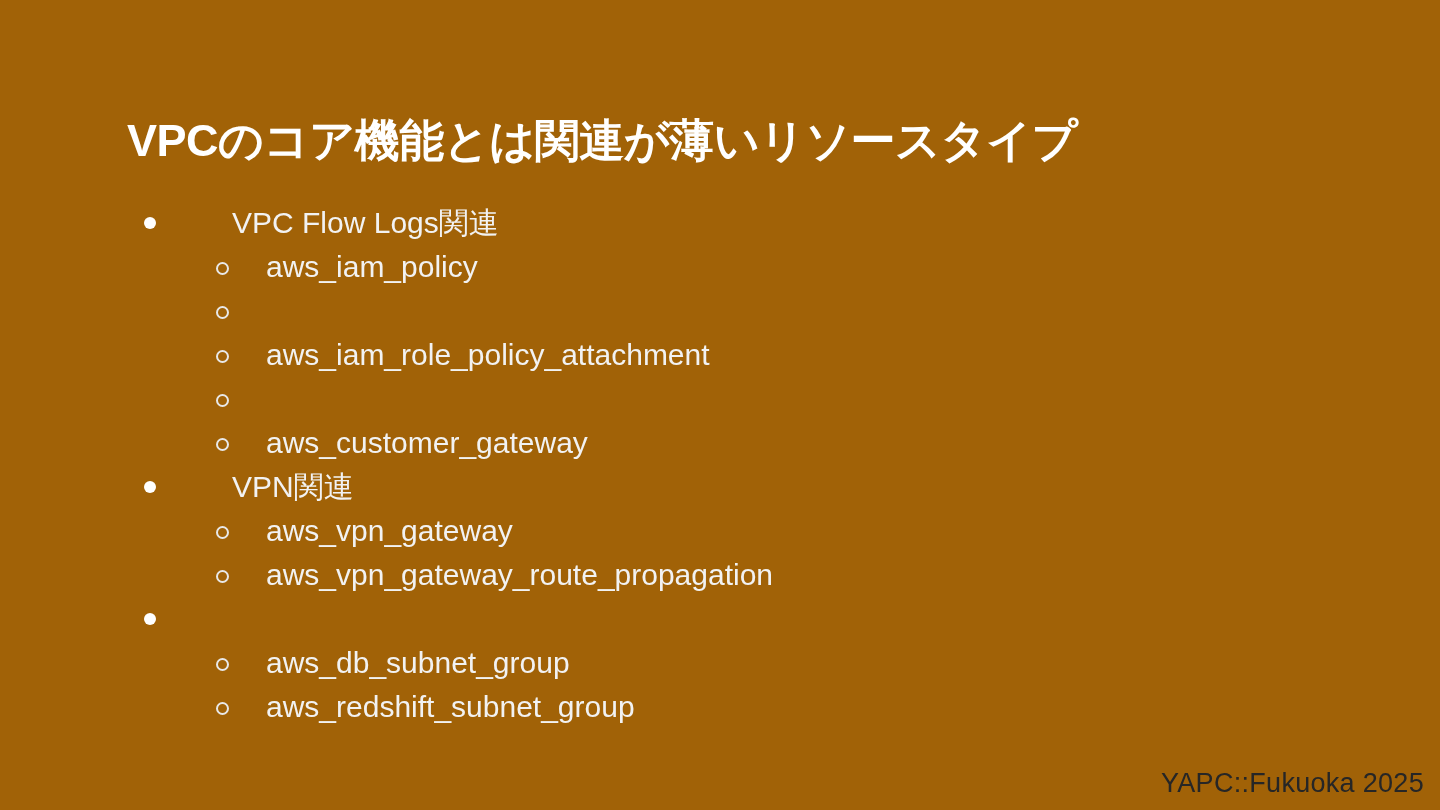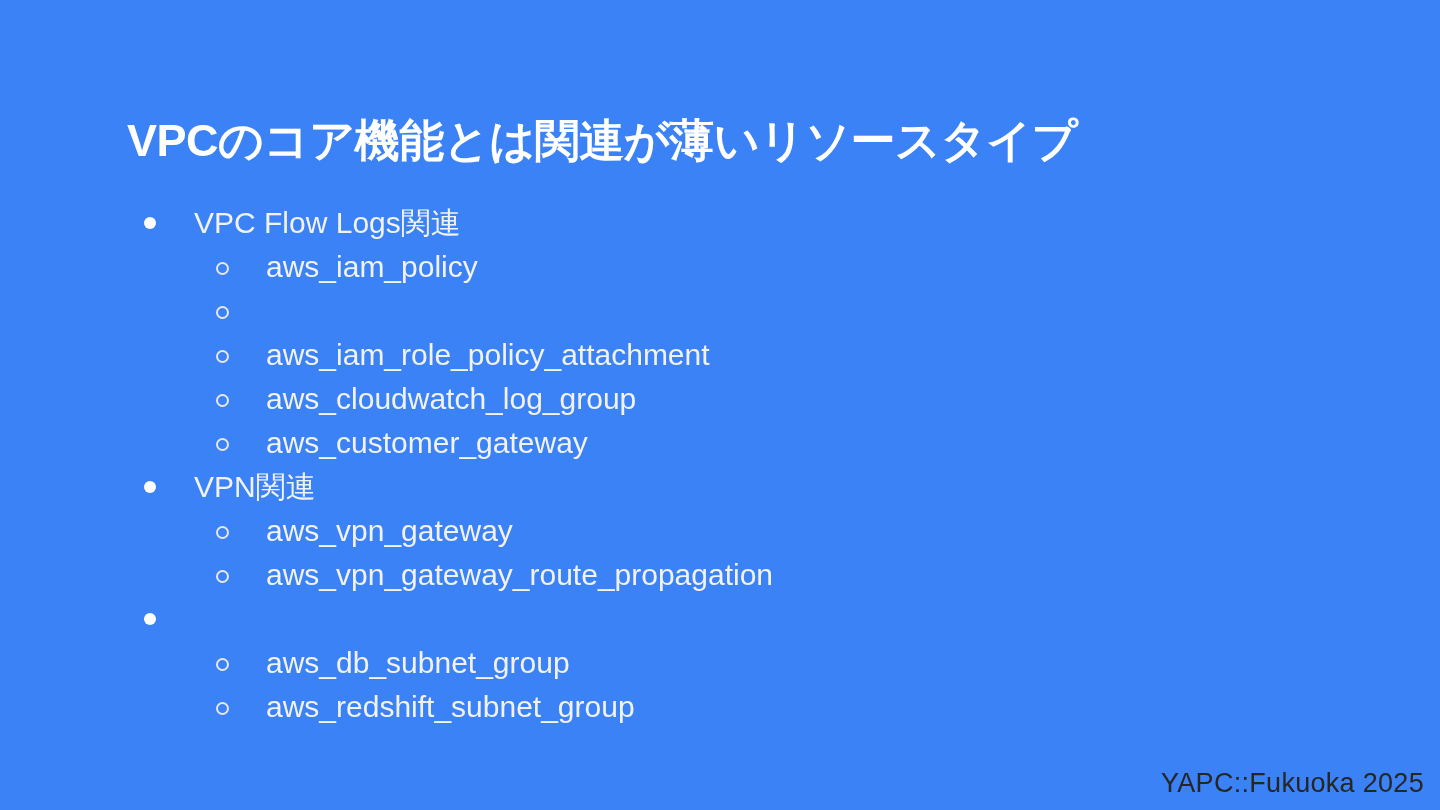--- a/index.html
+++ b/index.html
@@ -12,21 +12,21 @@
     background: #0d0d0d;
     font-family: "Liberation Sans", "DejaVu Sans", sans-serif;
     overflow: hidden;
     position: relative;
   }
 
   .slide {
     position: relative;
     width: 1440px;
     height: 810px;
-    background: #3b82f6;
+    background: #a16207;
     box-sizing: border-box;
   }
 
   
   .slide-title {
     position: absolute;
     left: 127px;
     top: 83px;
     width: 1200px;
     font-size: 45px;
@@ -51,20 +51,21 @@
 
   .row {
     position: relative;
     display: flex;
     align-items: flex-start;
     height: 44px;
   }
 
   .row.level1 {
     padding-left: 14px;
+    gap: 38px;
   }
 
   .row.level2 {
     padding-left: 86px;
   }
 
   .marker {
     flex: 0 0 auto;
     position: relative;
     top: 14px;
@@ -133,21 +134,20 @@
       </div>
       <div class="row level2">
         <span class="marker ring"></span>
       </div>
       <div class="row level2">
         <span class="marker ring"></span>
         <span class="row-label">aws_iam_role_policy_attachment</span>
       </div>
       <div class="row level2">
         <span class="marker ring"></span>
-        <span class="row-label">aws_cloudwatch_log_group</span>
       </div>
     </div>
 
     <div class="group">
       <div class="row level2">
         <span class="marker ring"></span>
         <span class="row-label">aws_customer_gateway</span>
       </div>
       <div class="row level1">
         <span class="marker dot"></span>

